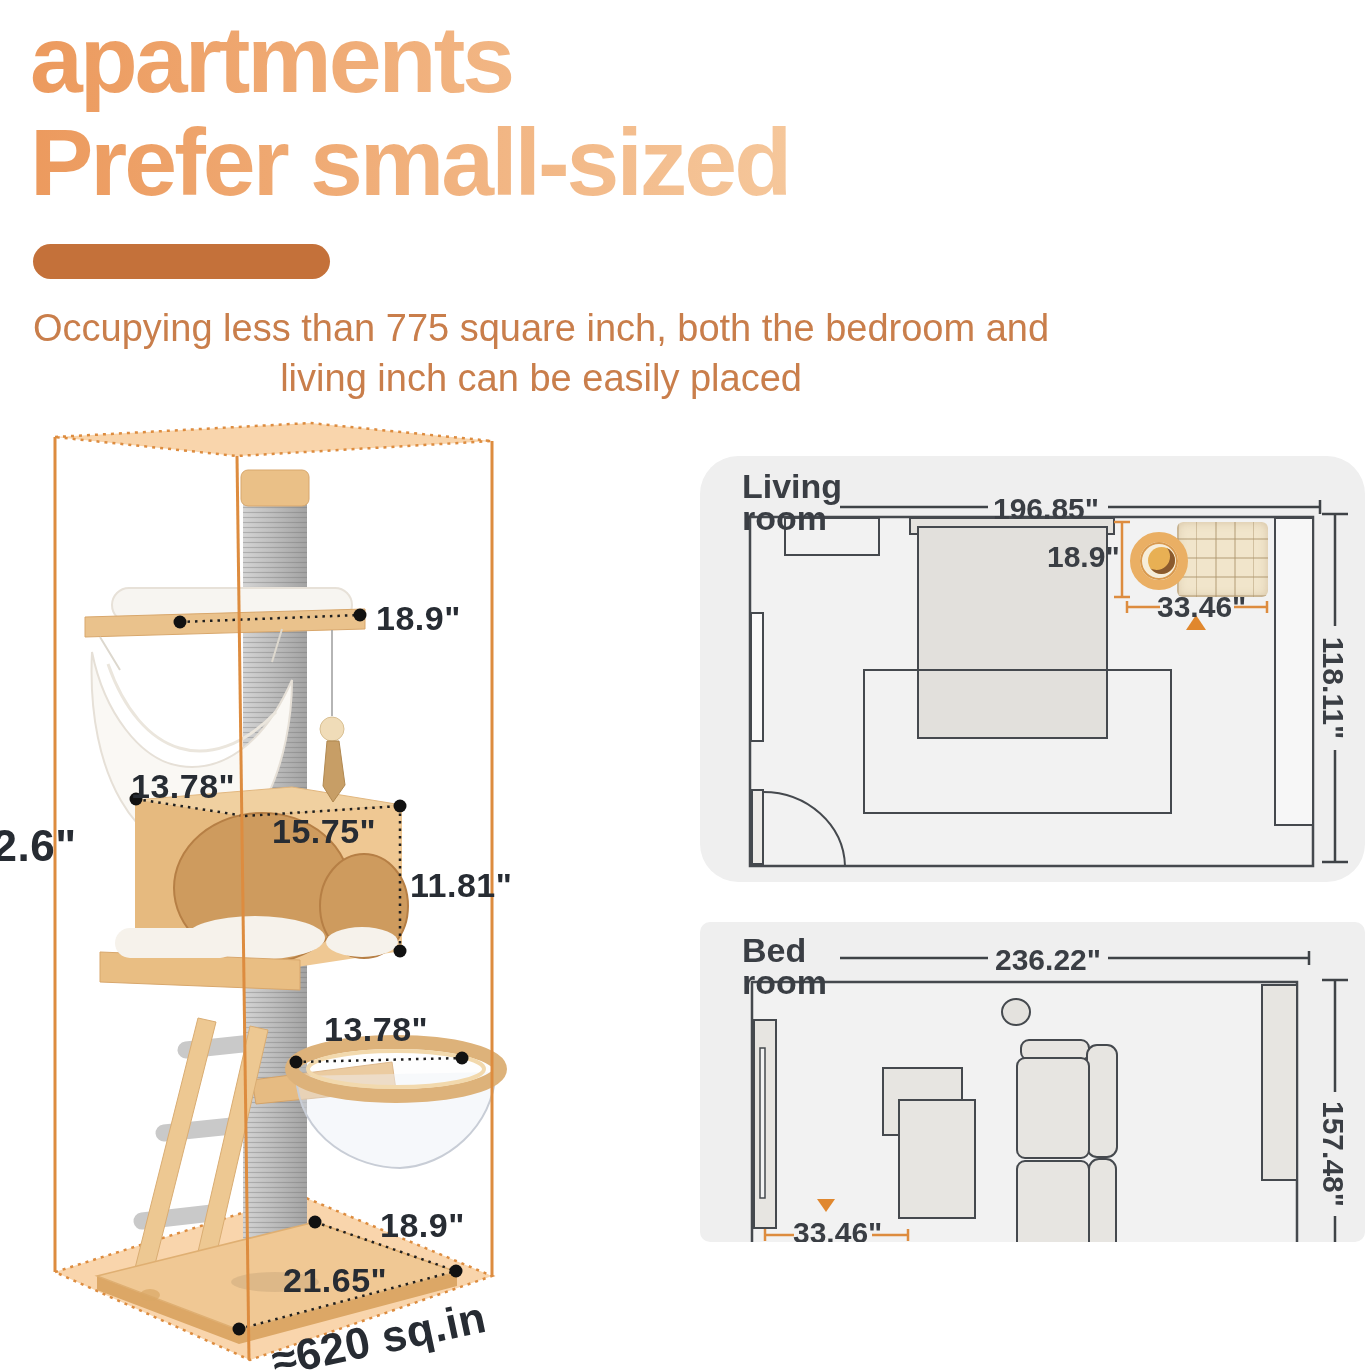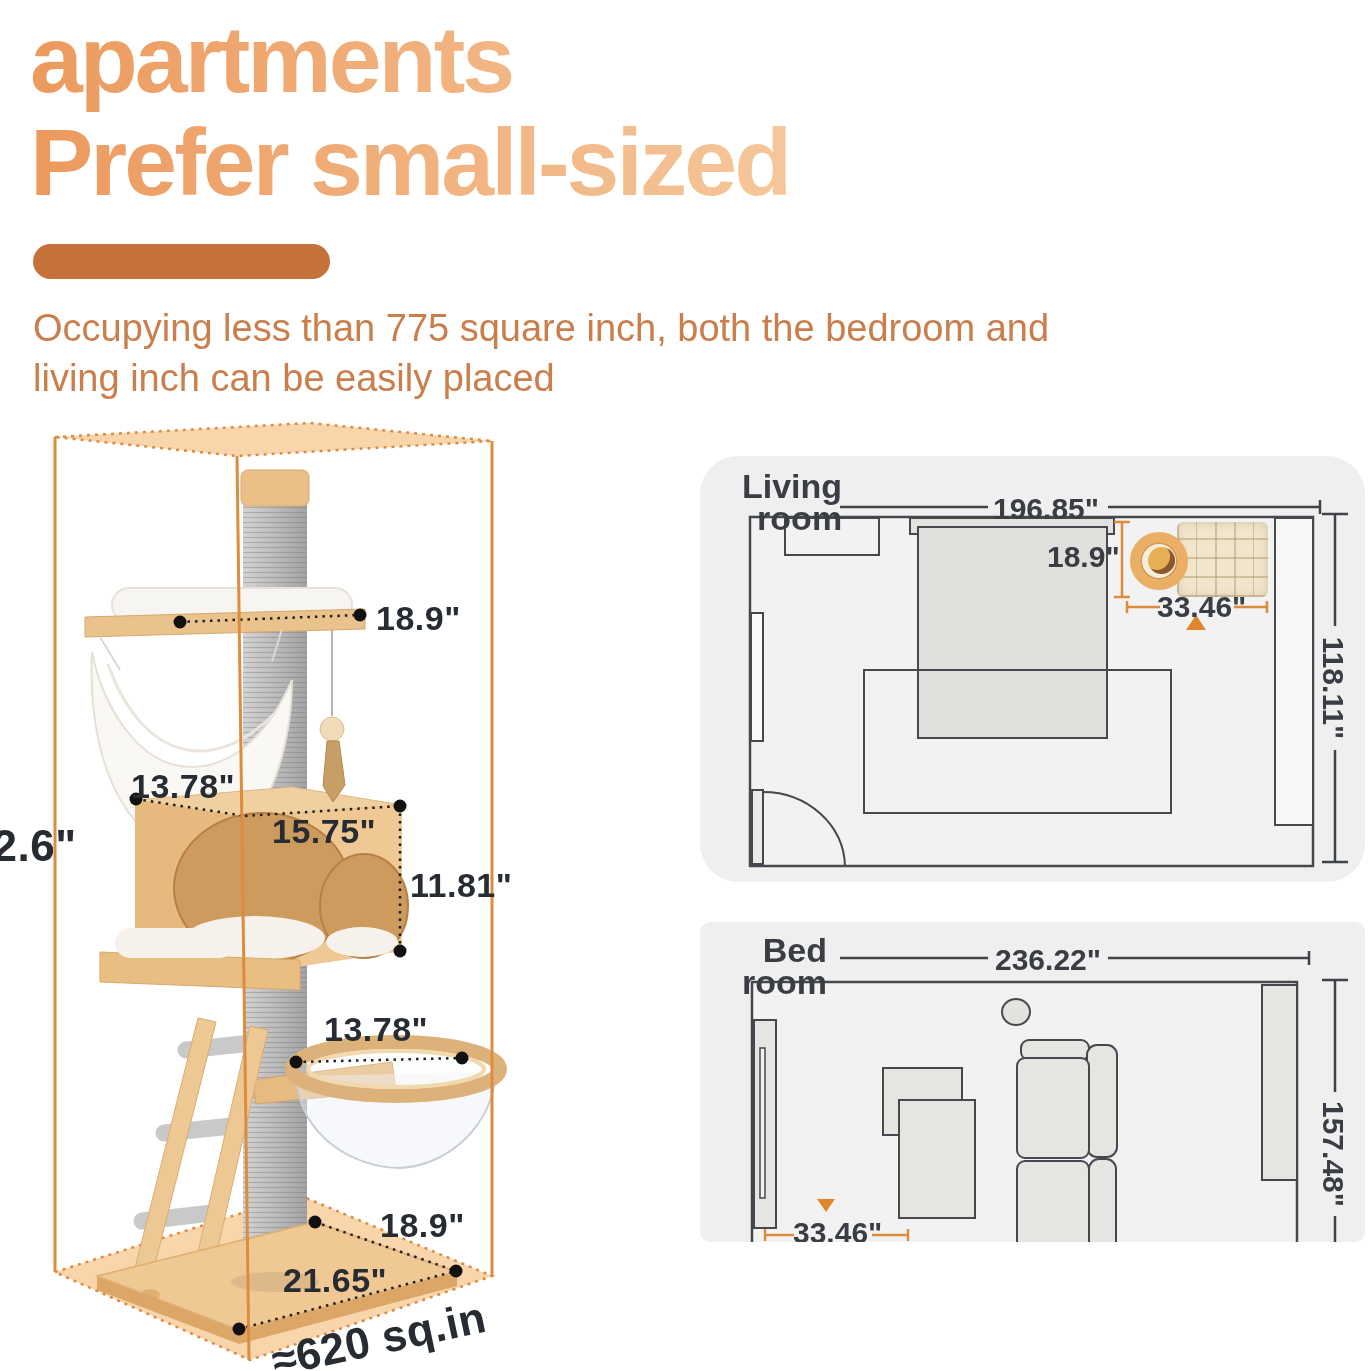--- a/index.html
+++ b/index.html
@@ -6,31 +6,31 @@
   .canvas{position:relative;width:1372px;height:1371px;background:#fff;overflow:hidden;
           font-family:"Liberation Sans",sans-serif;}
   
   .title{position:absolute;left:30px;top:8px;width:1050px;
          font-weight:800;font-size:95px;line-height:103px;letter-spacing:-3px;
          background:linear-gradient(90deg,#EC9A5E 0%,#F9D8B2 100%);
          -webkit-background-clip:text;background-clip:text;
          color:transparent;-webkit-text-fill-color:transparent;}
   .divider{position:absolute;left:33px;top:244px;width:297px;height:35px;border-radius:18px;
            background:#C4713A;}
-  .subtitle{position:absolute;left:33px;top:303px;font-size:38px;line-height:50px;color:#C97E4B;}
+  .subtitle{position:absolute;left:33px;top:303px;font-size:38px;line-height:50px;color:#C97E4B;text-align:center;}
   
   .dim{position:absolute;font-weight:700;font-size:34px;color:#272C33;letter-spacing:.5px;white-space:nowrap;}
   .dim-big{font-size:44px;}
   .rot90{transform:rotate(90deg);}
   
   .panel{position:absolute;left:700px;width:665px;background:#EFEFEF;border-radius:38px;overflow:hidden;}
   .panel-living{top:456px;height:426px;}
   .panel-bed{top:922px;height:320px;border-radius:10px;}
   .panel svg{position:absolute;left:0;top:0;}
-  .plan-title{position:absolute;left:42px;font-weight:800;font-size:34px;line-height:32px;color:#3A3E44;text-align:right;}
+  .plan-title{position:absolute;left:42px;font-weight:800;font-size:34px;line-height:32px;color:#3A3E44;}
   .plan-dim{position:absolute;font-weight:700;font-size:30px;color:#3A3E44;white-space:nowrap;text-align:center;}
   
   .mat{position:absolute;border-radius:6px;background:
        repeating-linear-gradient(0deg, rgba(172,148,108,.45) 0 1.5px, transparent 1.5px 19px),
        repeating-linear-gradient(90deg, rgba(172,148,108,.45) 0 1.5px, transparent 1.5px 19px),
        #F1E5CB;box-shadow:inset 0 0 10px rgba(160,130,90,.35);}
   .pet-bed{position:absolute;width:58px;height:58px;border-radius:50%;
            background:#F6EDDA;border:10px solid #EAAF64;box-sizing:border-box;
            box-shadow:inset 0 0 0 2px #D8994F;}
   .pet-pillow{position:absolute;width:27px;height:27px;border-radius:50%;background:#E8B054;

